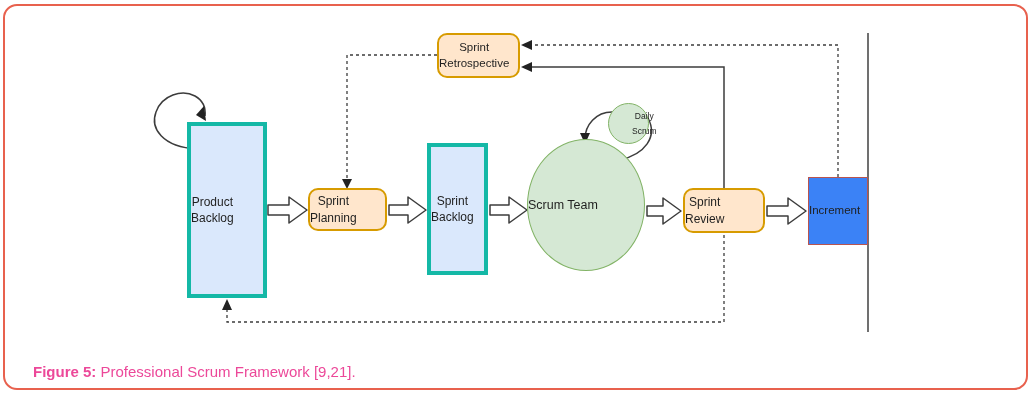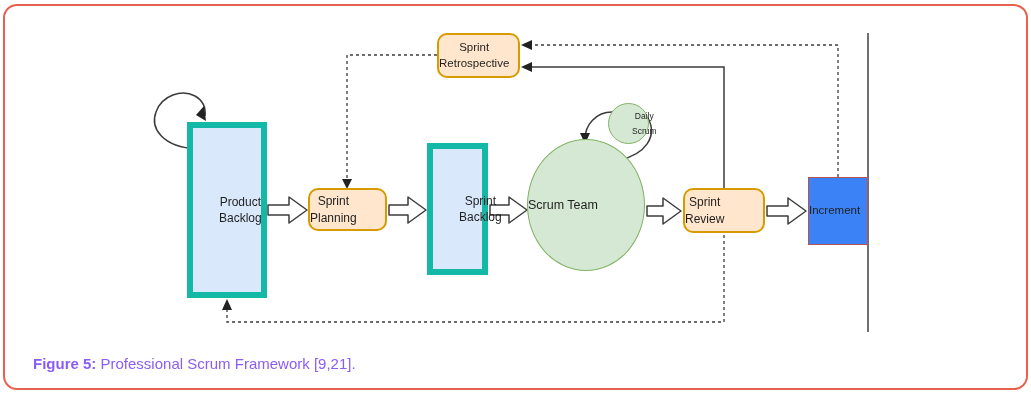--- a/index.html
+++ b/index.html
@@ -11,35 +11,35 @@
     position:absolute;left:3px;top:4px;width:1025px;height:386px;
     border:2px solid #e8614e;border-radius:14px;box-sizing:border-box;
     background:#ffffff;
   }
   svg.connectors{position:absolute;left:0;top:0;width:1031px;height:405px;}
   .node{
     position:absolute;display:flex;align-items:center;justify-content:flex-start;
     box-sizing:border-box;color:#1f1f1f;
   }
   .node .lbl{white-space:pre-line;text-align:center;line-height:1.35;}
-  .rect-blue{background:#dae8fc;border:6px solid #14b8a6;padding-left:26px;}
+  .rect-blue{background:#dae8fc;border:4px solid #14b8a6;}
   .round-tan{background:#ffe6cc;border:2px solid #d79b00;border-radius:10px;}
   .ellipse-green{background:#d5e8d4;border:1px solid #82b366;border-radius:50%;}
   .rect-red{background:#3b82f6;border:1px solid #b85450;}
   .n-product{left:187px;top:122px;width:80px;height:176px;font-size:12px;}
   .n-planning{left:308px;top:188px;width:79px;height:43px;font-size:12px;}
   .n-sbacklog{left:427px;top:143px;width:61px;height:132px;font-size:12px;}
   .n-team{left:527px;top:139px;width:118px;height:132px;font-size:12.5px;}
   .n-daily{left:608px;top:103px;width:41px;height:41px;font-size:8.5px;}
   .n-daily .lbl{line-height:1.7;margin-left:23px;}
   .n-review{left:683px;top:188px;width:82px;height:45px;font-size:12px;}
   .n-increment{left:808px;top:177px;width:60px;height:68px;font-size:11.5px;}
   .n-retro{left:437px;top:33px;width:83px;height:45px;font-size:11.5px;}
   .caption{
-    position:absolute;left:33px;top:355px;font-size:15px;color:#8b5cf6;
+    position:absolute;left:33px;top:363px;font-size:15px;color:#ec4899;
   }
   .caption b{font-weight:bold;}
 </style>
 </head>
 <body>
 
 <div class="canvas">
   <div class="frame"></div>
 
   <svg class="connectors" viewBox="0 0 1031 405" xmlns="http://www.w3.org/2000/svg">

